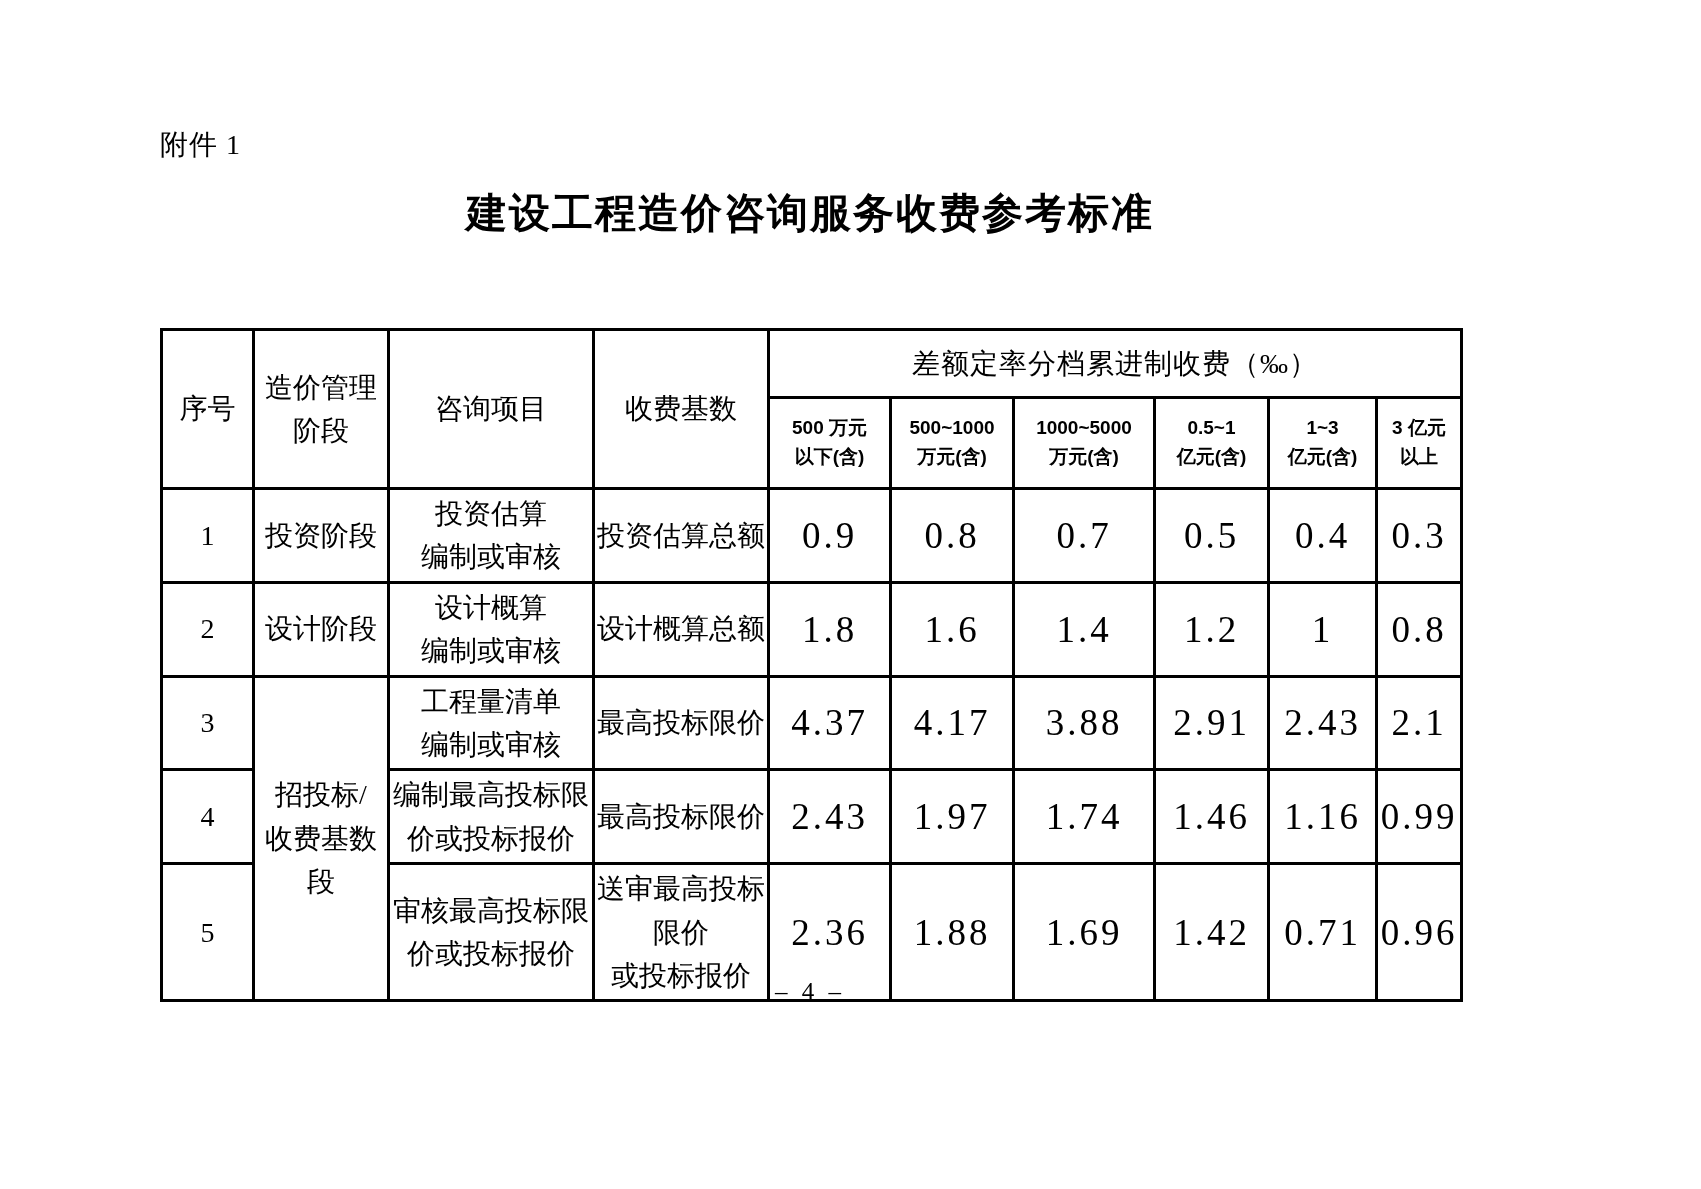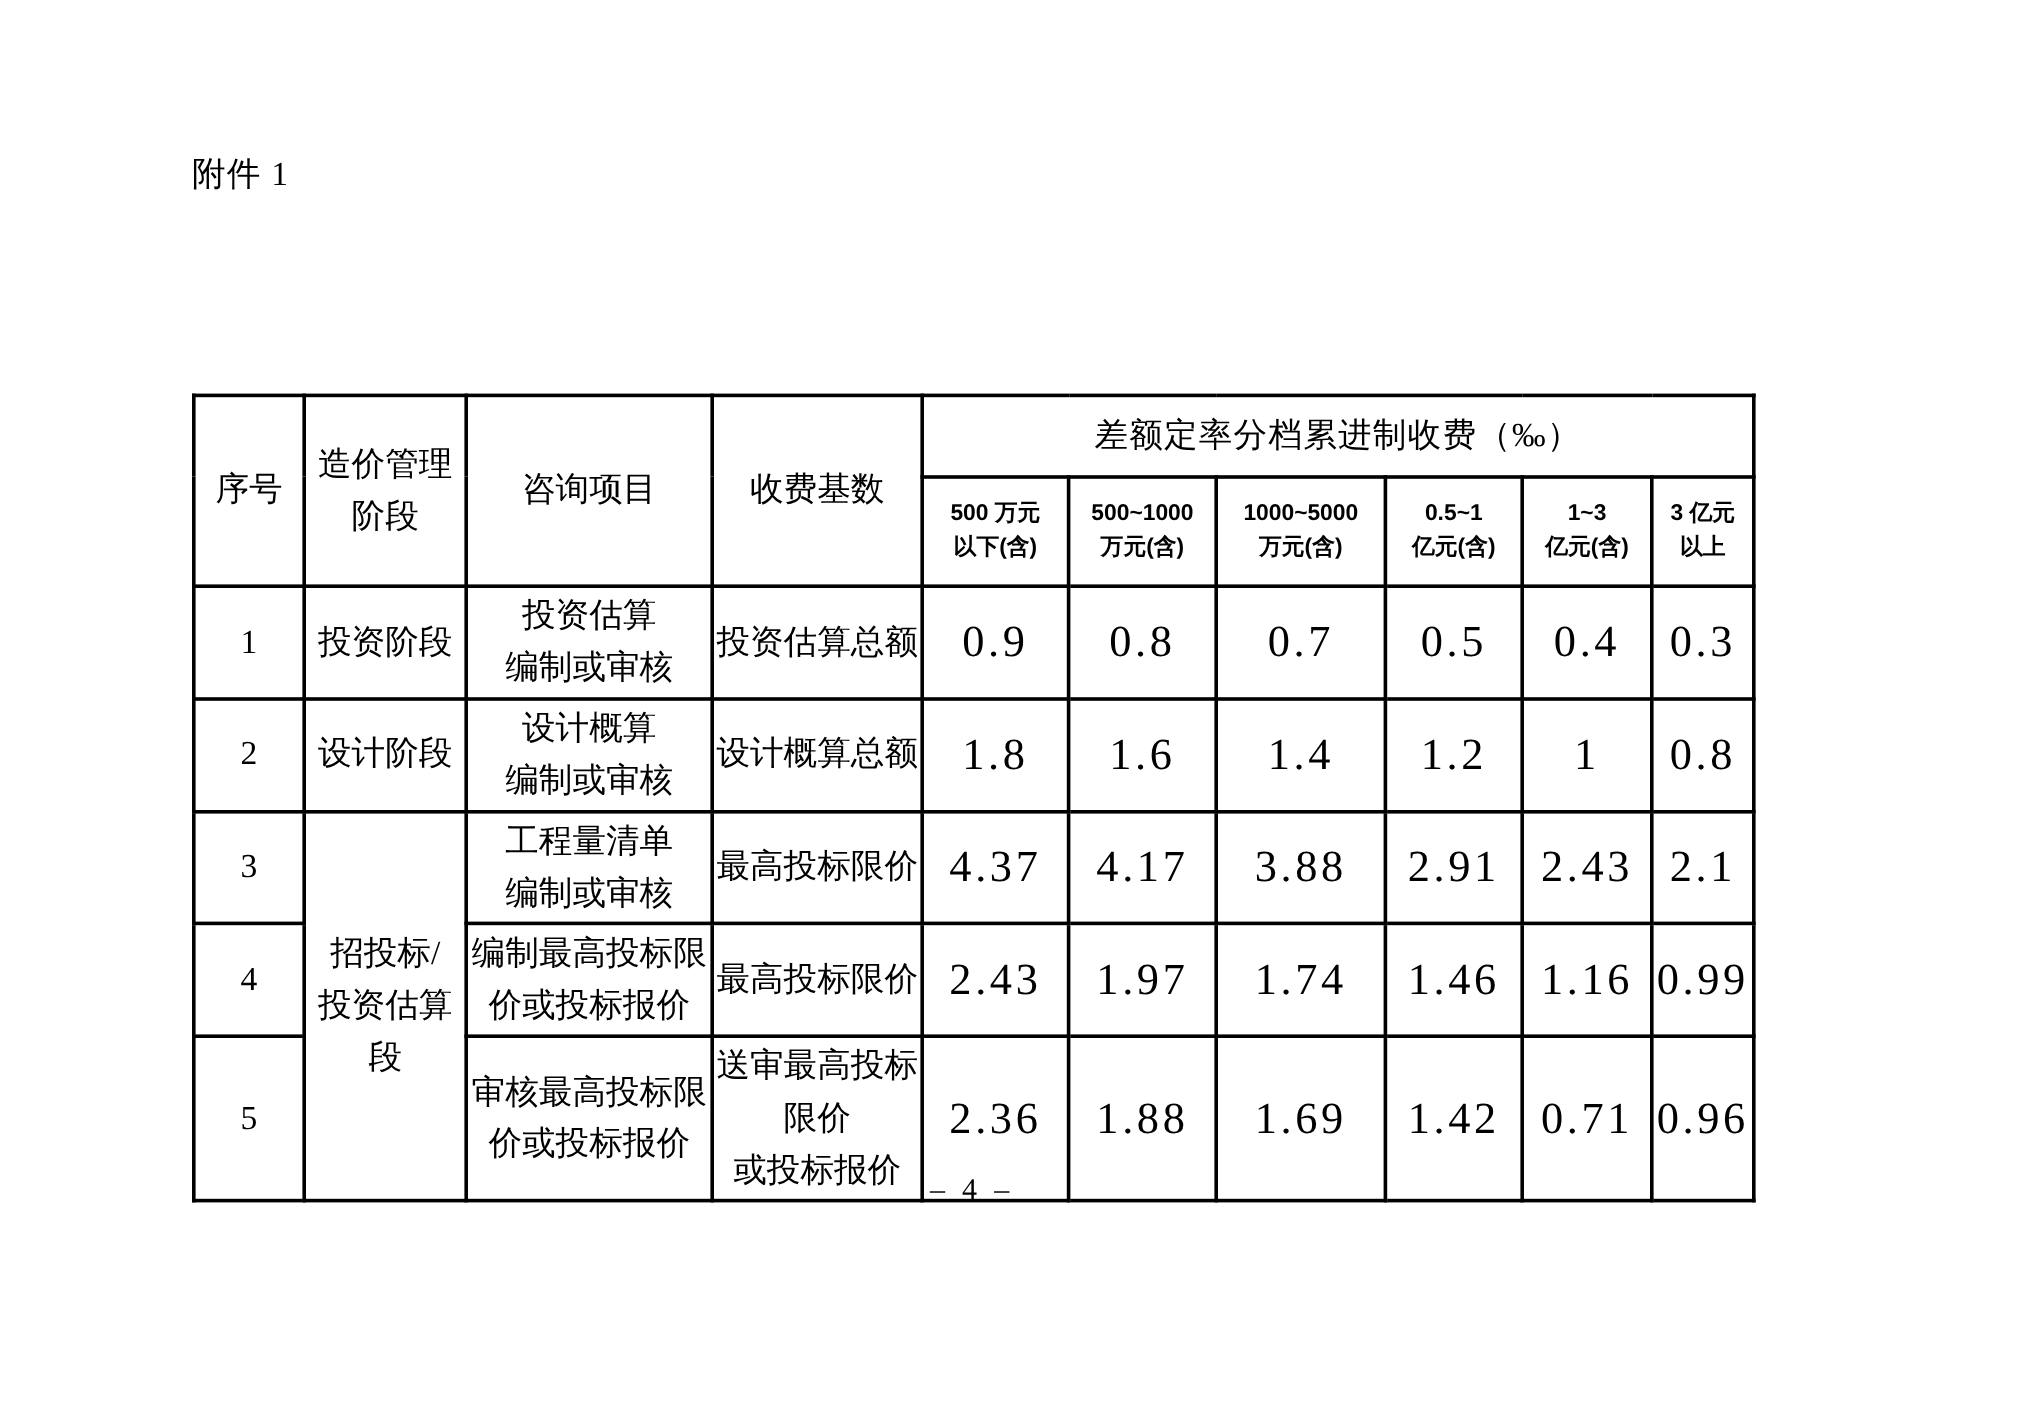--- a/index.html
+++ b/index.html
@@ -86,20 +86,21 @@
   }
 </style>
 </head>
 <body>
 
 <div class="page">
   <div class="content">
 
     <div class="attachment">附件 1</div>
 
+    <h1 class="doc-title">建设工程造价咨询服务收费参考标准</h1>
 
     <table class="fee-table">
       <colgroup>
         <col style="width:92px">
         <col style="width:135px">
         <col style="width:205px">
         <col style="width:175px">
         <col style="width:122px">
         <col style="width:123px">
         <col style="width:141px">
@@ -154,21 +155,21 @@
           <td class="val">1.8</td>
           <td class="val">1.6</td>
           <td class="val">1.4</td>
           <td class="val">1.2</td>
           <td class="val">1</td>
           <td class="val">0.8</td>
         </tr>
         <tr style="height:85px">
           <td>3</td>
           <td rowspan="3">招投标/
-投资估算
+收费基数
 段</td>
           <td>工程量清单
 编制或审核</td>
           <td>最高投标限价</td>
           <td class="val">4.37</td>
           <td class="val">4.17</td>
           <td class="val">3.88</td>
           <td class="val">2.91</td>
           <td class="val">2.43</td>
           <td class="val">2.1</td>

